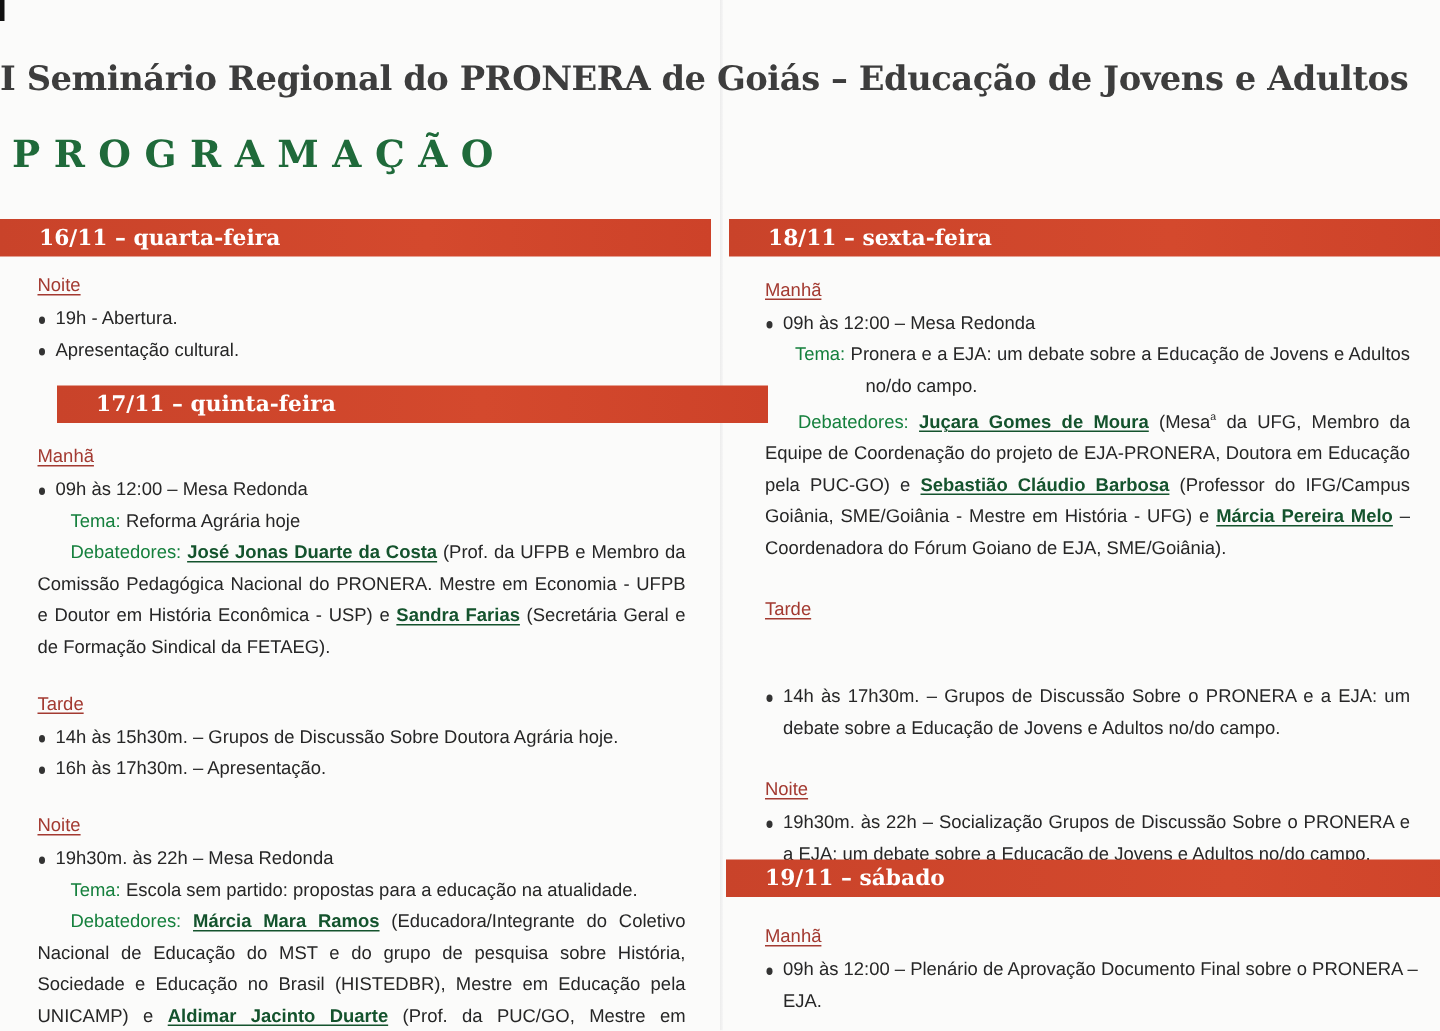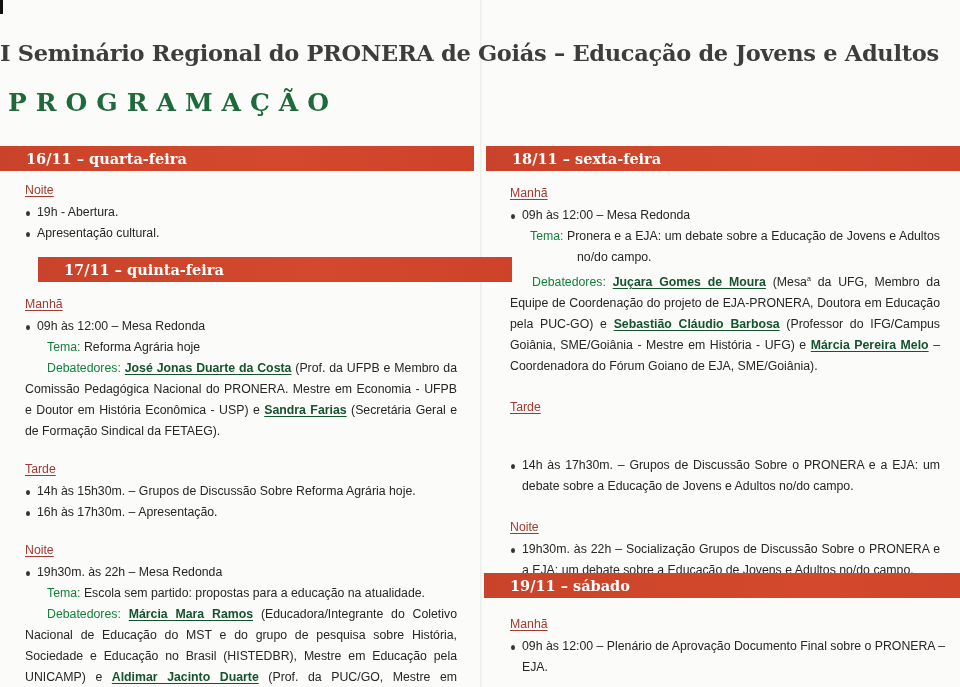--- a/index.html
+++ b/index.html
@@ -75,21 +75,21 @@
   <div class="para">
     <span class="lbl">Debatedores:</span>
     <span class="name">José Jonas Duarte da Costa</span>
     <span>(Prof. da UFPB e Membro da Comissão Pedagógica Nacional do PRONERA. Mestre em Economia - UFPB e Doutor em História Econômica - USP) e</span>
     <span class="name">Sandra Farias</span>
     <span>(Secretária Geral e de Formação Sindical da FETAEG).</span>
   </div>
 
   <div class="gap"></div>
   <div class="period">Tarde</div>
-  <div class="item">14h às 15h30m. – Grupos de Discussão Sobre Reforma Agrária hoje.</div>
+  <div class="item">14h às 15h30m. – Grupos de Discussão Sobre Doutora Agrária hoje.</div>
   <div class="item">16h às 17h30m. – Apresentação.</div>
 
   <div class="gap"></div>
   <div class="period">Noite</div>
   <div class="item">19h30m. às 22h – Mesa Redonda</div>
   <div class="indent">
     <span class="lbl">Tema:</span>
     <span>Escola sem partido: propostas para a educação na atualidade.</span>
   </div>
   <div class="para">

